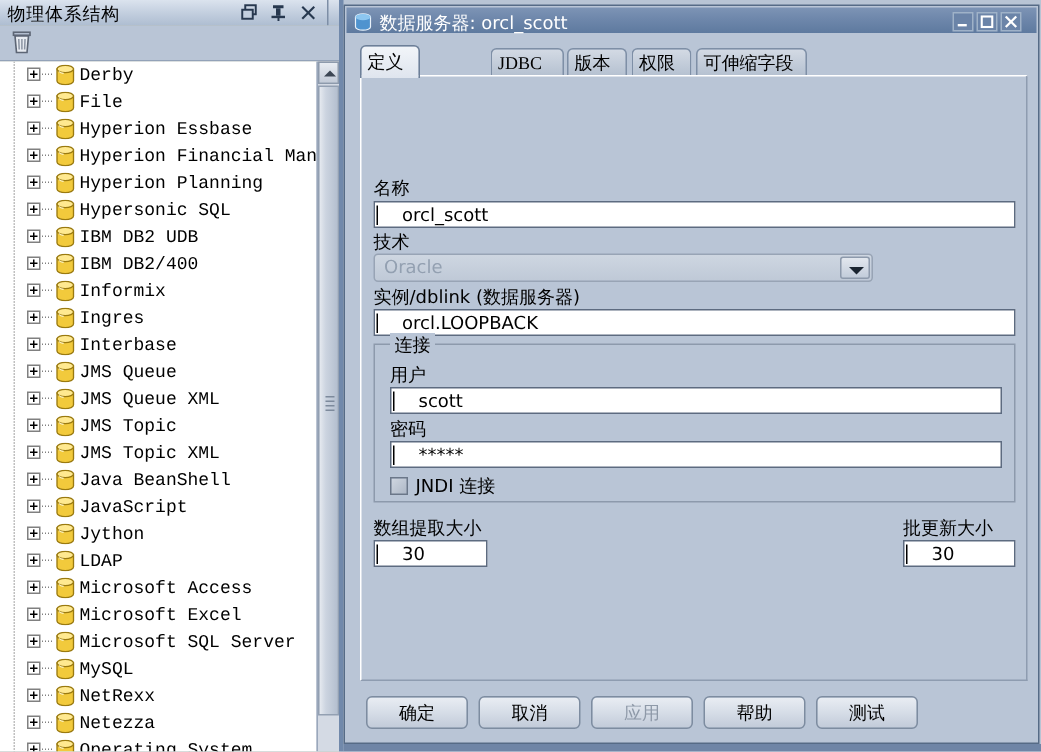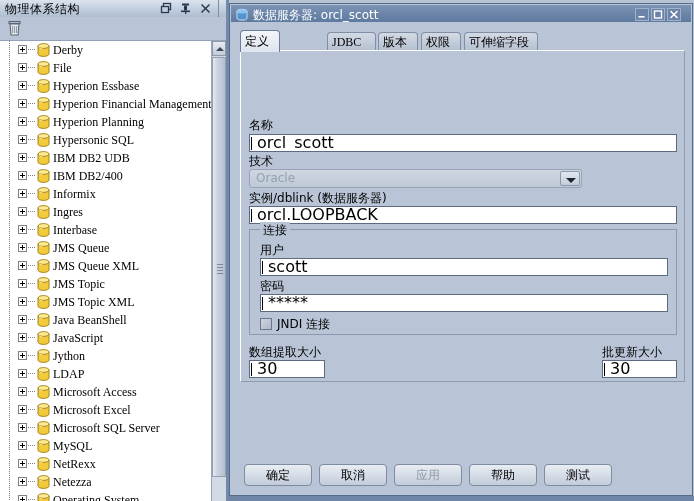--- a/index.html
+++ b/index.html
@@ -48,21 +48,21 @@
     position: absolute; left: 5px; top: 2px; width: 20px; height: 19px;
   }
   #tree-area {
     position: absolute; left: 0; top: 41px; width: 211px; height: 460px;
     background: #ffffff; overflow: hidden;
     border-right: 1px solid #c9d2de;
   }
   .tree-row {
     position: relative; height: 18px; line-height: 18px;
     white-space: nowrap; font-size: 12px;
-    font-family: Liberation Serif, serif;
+    font-family: Liberation Mono, monospace;
     text-align: right;
   }
   .tree-guide {
     position: absolute; left: 9px; top: 0; width: 1px; height: 18px;
     background-image: linear-gradient(to bottom, #808080 50%, rgba(0,0,0,0) 0%);
     background-size: 1px 2px; background-repeat: repeat-y;
   }
   .expander {
     position: absolute; left: 18px; top: 4px;
     width: 9px; height: 9px; border: 1px solid #808080;
@@ -152,36 +152,36 @@
     border-radius: 4px 4px 0 0;
     font-size: 12px; font-family: Liberation Serif, serif;
     box-sizing: border-box; white-space: nowrap;
   }
   .tab.active {
     top: 0px; height: 22px; line-height: 20px;
     background: linear-gradient(to bottom,#f2f5f9,#dfe5ee);
     border-color: #6d7f98; z-index: 3;
   }
   #tabpanel {
-    position: absolute; left: 10px; top: 46px; width: 445px; height: 332px;
+    position: absolute; left: 10px; top: 46px; width: 445px; height: 404px;
     background: #b9c5d6;
     border: 1px solid #ffffff;
     border-right-color: #8e9cb0; border-bottom-color: #8e9cb0;
     box-sizing: border-box;
   }
 
   .f-label {
     position: absolute; font-size: 12px;
     font-family: "DejaVu Sans", sans-serif; white-space: nowrap;
   }
   .f-input {
     position: absolute; background: #ffffff;
     border: 1px solid #5d6b80; box-sizing: border-box;
-    font-size: 16px; font-family: "DejaVu Sans", sans-serif;
-    padding: 0 7px; line-height: 16px; height: 18px;
+    font-size: 12px; font-family: "DejaVu Sans", sans-serif;
+    padding: 0 18px; line-height: 16px; height: 18px;
     color: #000; overflow: hidden; white-space: nowrap;
   }
   .f-input.caret:before {
     content:""; position:absolute; left:1px; top:2px;
     width:1px; height:13px; background:#000;
   }
   #combo-tech {
     position: absolute; left: 8px; top: 118px; width: 333px; height: 19px;
     background: linear-gradient(to bottom,#ced6e1,#bfc9d7);
     border: 1px solid #98a4b5; border-radius: 3px;

